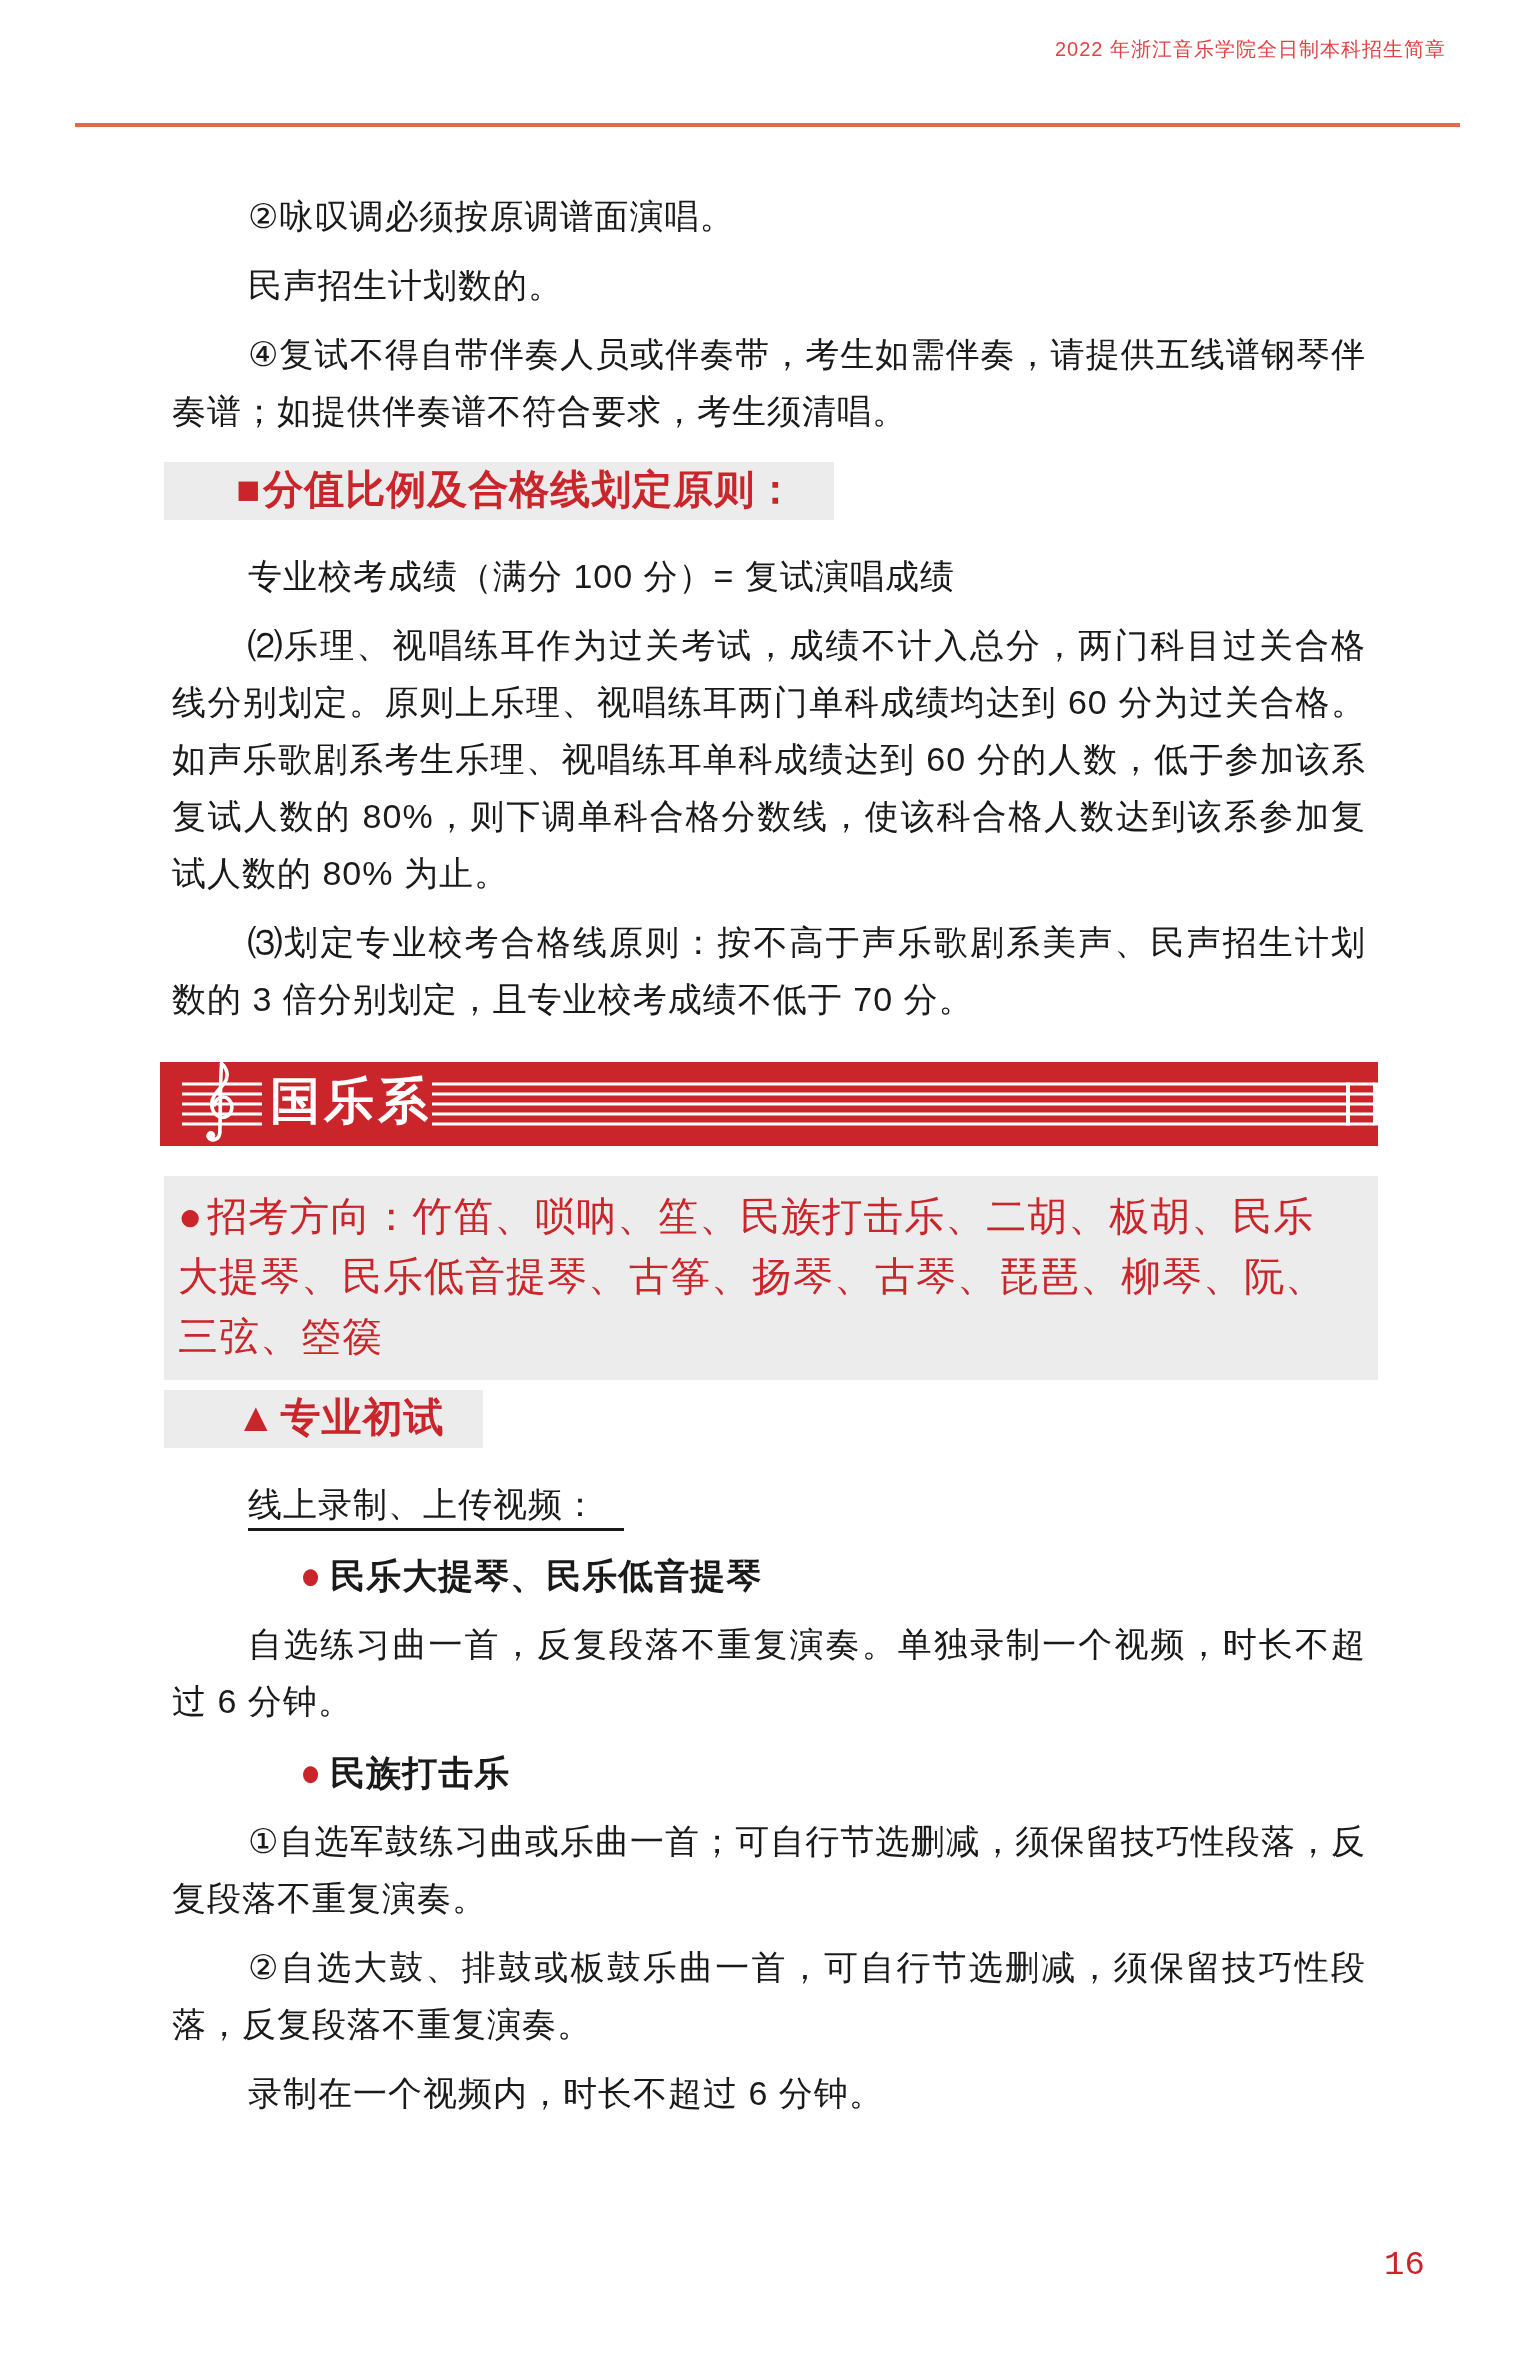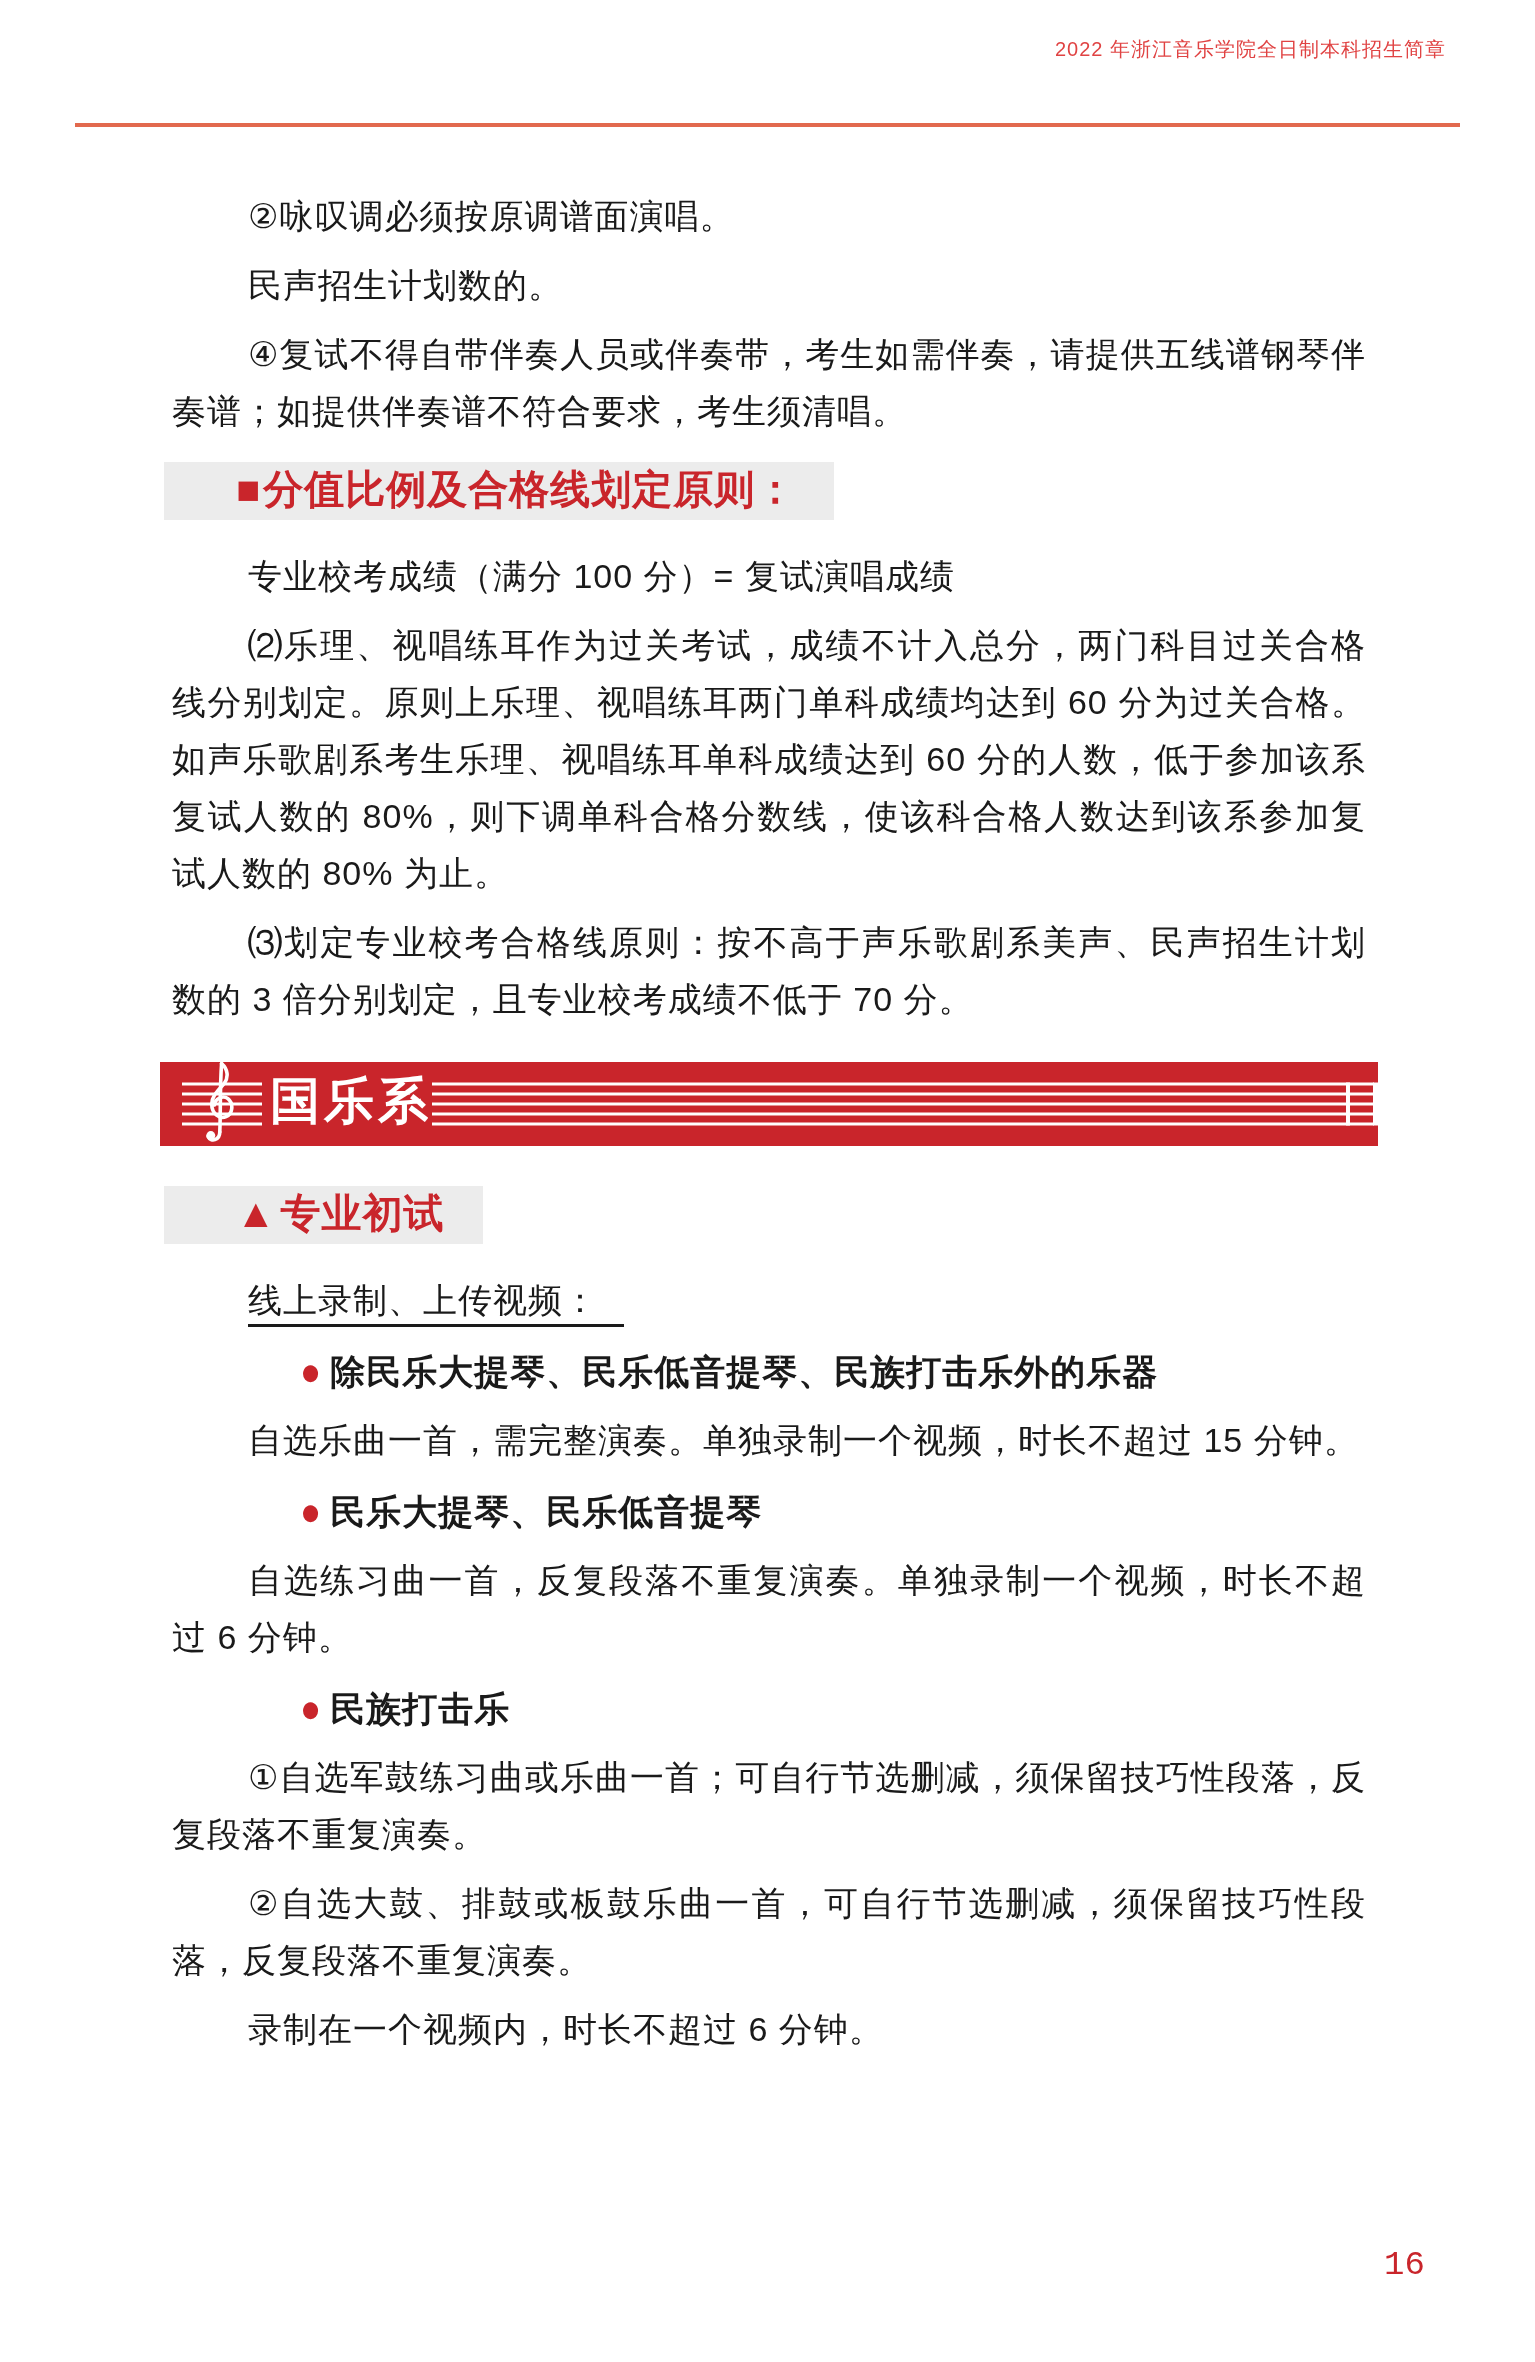--- a/index.html
+++ b/index.html
@@ -169,29 +169,26 @@
         </g>
 
         <g fill="#ffffff">
           <rect x="1218" y="20.5" width="4" height="43" transform="translate(-32,0)"></rect>
           <rect x="1226" y="20.5" width="13" height="43" transform="translate(-13,0)"></rect>
         </g>
       </svg>
       <span class="banner-title">国乐系</span>
     </div>
 
+    <div class="directions"><span class="dir-bullet">●</span><span>招考方向：</span><span>竹笛、唢呐、笙、民族打击乐、二胡、板胡、民乐大提琴、民乐低音提琴、古筝、扬琴、古琴、琵琶、柳琴、阮、三弦、箜篌</span></div>
 
     <div class="section-label"><span class="tri">▲</span><span>专业初试</span></div>
 
     <p class="body"><span class="underlined">线上录制、上传视频：</span></p>
 
-    <div>
-      <h3 class="bullet-heading"><span class="bullet">●</span><span>除民乐大提琴、民乐低音提琴、民族打击乐外的乐器</span></h3>
-      <p class="body">自选乐曲一首，需完整演奏。单独录制一个视频，时长不超过 15 分钟。</p>
-    </div>
 
     <div>
       <h3 class="bullet-heading"><span class="bullet">●</span><span>民乐大提琴、民乐低音提琴</span></h3>
       <p class="body">自选练习曲一首，反复段落不重复演奏。单独录制一个视频，时长不超过 6 分钟。</p>
     </div>
 
     <div>
       <h3 class="bullet-heading"><span class="bullet">●</span><span>民族打击乐</span></h3>
       <p class="body">①自选军鼓练习曲或乐曲一首；可自行节选删减，须保留技巧性段落，反复段落不重复演奏。</p>
       <p class="body">②自选大鼓、排鼓或板鼓乐曲一首，可自行节选删减，须保留技巧性段落，反复段落不重复演奏。</p>

